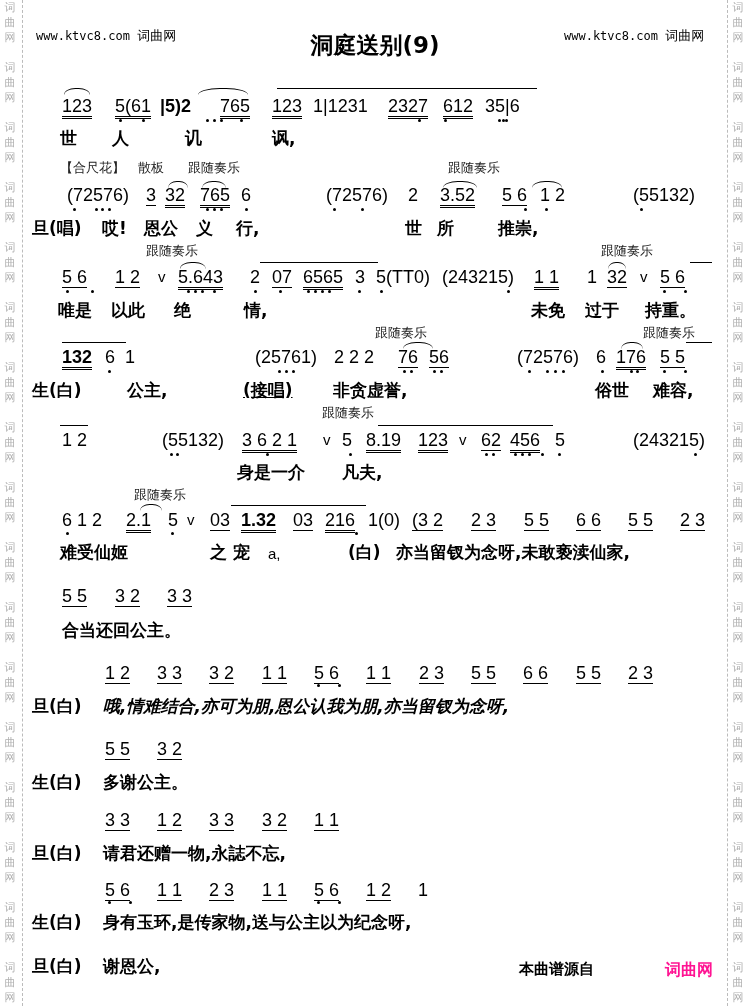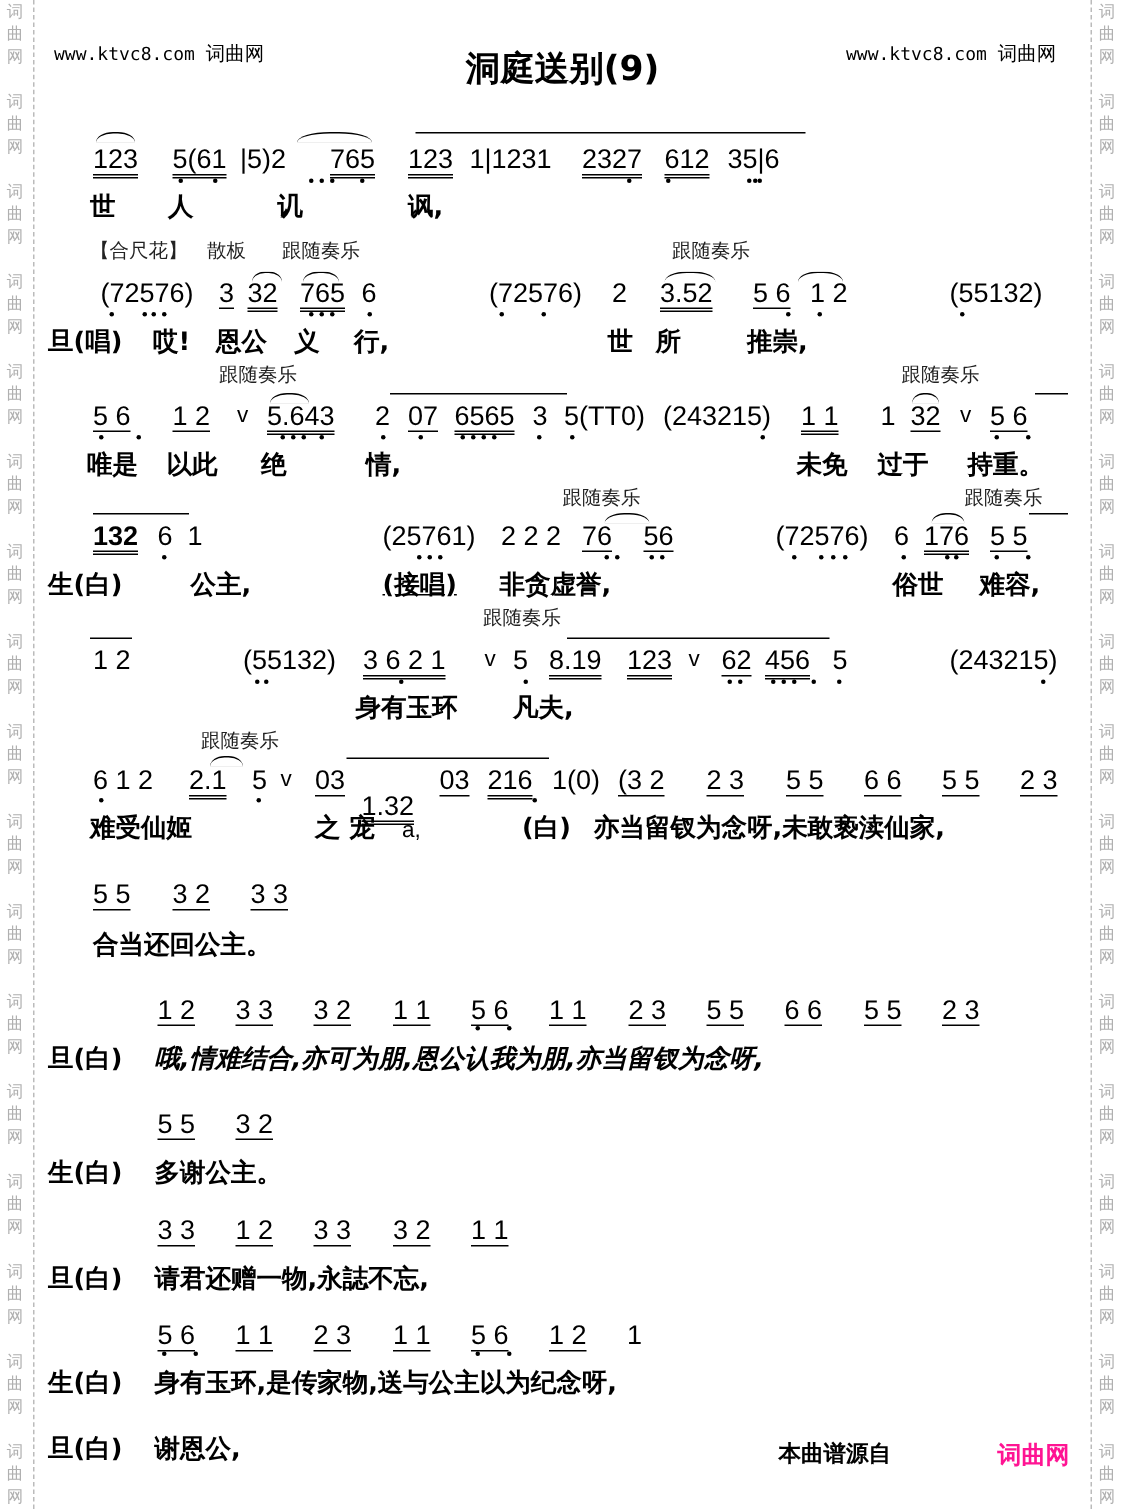--- a/index.html
+++ b/index.html
@@ -135,21 +135,21 @@
 <div class="site" style="left:36px;"><span>www.ktvc8.com</span> <span class="cn">词曲网</span></div>
 <div class="site" style="left:564px;"><span>www.ktvc8.com</span> <span class="cn">词曲网</span></div>
 <div class="title">洞庭送别(9)</div>
 
 <div>
   <div class="slur" style="left:64px;top:88px;width:26px;"></div>
   <div class="slur" style="left:198px;top:88px;width:50px;"></div>
   <div class="brk" style="left:277px;top:88px;width:260px;"></div>
   <span class="n u2" style="left:62px;top:96px;">123</span>
   <span class="n u2" style="left:115px;top:96px;">5(61</span>
-  <span class="n" style="left:160px;top:96px;">|5)2</span>
+  <span class="n" style="left:160px;top:96px;font-weight:bold;">|5)2</span>
   <span class="n u2" style="left:220px;top:96px;">765</span>
   <span class="n u2" style="left:272px;top:96px;">123</span>
   <span class="n" style="left:313px;top:96px;">1|1231</span>
   <span class="n u2" style="left:388px;top:96px;">2327</span>
   <span class="n u2" style="left:443px;top:96px;">612</span>
   <span class="n" style="left:485px;top:96px;">35|6</span>
   <span class="l" style="left:60px;top:128px;">世</span>
   <span class="l" style="left:112px;top:128px;">人</span>
   <span class="l" style="left:185px;top:128px;">讥</span>
   <span class="l" style="left:272px;top:128px;">讽,</span>
@@ -221,29 +221,29 @@
   <span class="a" style="left:643px;top:325px;">跟随奏乐</span>
   <div class="brk" style="left:62px;top:342px;width:64px;"></div>
   <div class="slur" style="left:403px;top:342px;width:30px;"></div>
   <div class="slur" style="left:621px;top:342px;width:22px;"></div>
   <div class="brk" style="left:686px;top:342px;width:26px;"></div>
   <span class="n u2" style="left:62px;top:347px;font-weight:bold;">132</span>
   <span class="n" style="left:105px;top:347px;">6</span>
   <span class="n" style="left:125px;top:347px;">1</span>
   <span class="n" style="left:255px;top:347px;">(25761)</span>
   <span class="n" style="left:334px;top:347px;">2 2 2</span>
-  <span class="n u1" style="left:388px;top:347px;">76</span>
+  <span class="n u1" style="left:398px;top:347px;">76</span>
   <span class="n u1" style="left:429px;top:347px;">56</span>
   <span class="n" style="left:517px;top:347px;">(72576)</span>
   <span class="n" style="left:596px;top:347px;">6</span>
   <span class="n u2" style="left:616px;top:347px;">176</span>
   <span class="n u1" style="left:660px;top:347px;">5 5</span>
   <span class="l" style="left:32px;top:380px;">生(白)</span>
   <span class="l" style="left:127px;top:380px;">公主,</span>
-  <span class="l" style="left:255px;top:380px;text-decoration:underline;">(接唱)</span>
+  <span class="l" style="left:243px;top:380px;text-decoration:underline;">(接唱)</span>
   <span class="l" style="left:333px;top:380px;">非贪虚誉,</span>
   <span class="l" style="left:595px;top:380px;">俗世</span>
   <span class="l" style="left:653px;top:380px;">难容,</span>
 </div>
 
 <div>
   <span class="a" style="left:322px;top:405px;">跟随奏乐</span>
   <div class="brk" style="left:60px;top:425px;width:28px;"></div>
   <div class="brk" style="left:378px;top:425px;width:175px;"></div>
   <span class="n" style="left:62px;top:430px;">1 2</span>
@@ -251,34 +251,34 @@
   <span class="n u2" style="left:242px;top:430px;">3 6 2 1</span>
   <span class="n" style="left:323px;top:430px;font-size:15px;">v</span>
   <span class="n" style="left:342px;top:430px;">5</span>
   <span class="n u2" style="left:366px;top:430px;">8.19</span>
   <span class="n u2" style="left:418px;top:430px;">123</span>
   <span class="n" style="left:459px;top:430px;font-size:15px;">v</span>
   <span class="n u1" style="left:481px;top:430px;">62</span>
   <span class="n u2" style="left:510px;top:430px;">456</span>
   <span class="n" style="left:555px;top:430px;">5</span>
   <span class="n" style="left:633px;top:430px;">(243215)</span>
-  <span class="l" style="left:237px;top:462px;">身有玉环</span>
+  <span class="l" style="left:237px;top:462px;">身是一介</span>
   <span class="l" style="left:342px;top:462px;">凡夫,</span>
 </div>
 
 <div>
   <span class="a" style="left:134px;top:487px;">跟随奏乐</span>
   <div class="slur" style="left:140px;top:504px;width:22px;"></div>
   <div class="brk" style="left:231px;top:505px;width:135px;"></div>
   <span class="n" style="left:62px;top:510px;">6 1 2</span>
   <span class="n u2" style="left:126px;top:510px;">2.1</span>
   <span class="n" style="left:168px;top:510px;">5</span>
   <span class="n" style="left:187px;top:510px;font-size:15px;">v</span>
   <span class="n u1" style="left:210px;top:510px;">03</span>
-  <span class="n u2" style="left:241px;top:527px;">1.32</span>
+  <span class="n u2" style="left:241px;top:510px;font-weight:bold;">1.32</span>
   <span class="n u1" style="left:293px;top:510px;">03</span>
   <span class="n u2" style="left:325px;top:510px;">216</span>
   <span class="n" style="left:368px;top:510px;">1(0)</span>
   <span class="n u1" style="left:412px;top:510px;">(3 2</span>
   <span class="n u1" style="left:471px;top:510px;">2 3</span>
   <span class="n u1" style="left:524px;top:510px;">5 5</span>
   <span class="n u1" style="left:576px;top:510px;">6 6</span>
   <span class="n u1" style="left:628px;top:510px;">5 5</span>
   <span class="n u1" style="left:680px;top:510px;">2 3</span>
   <span class="l" style="left:60px;top:542px;">难受仙姬</span>

